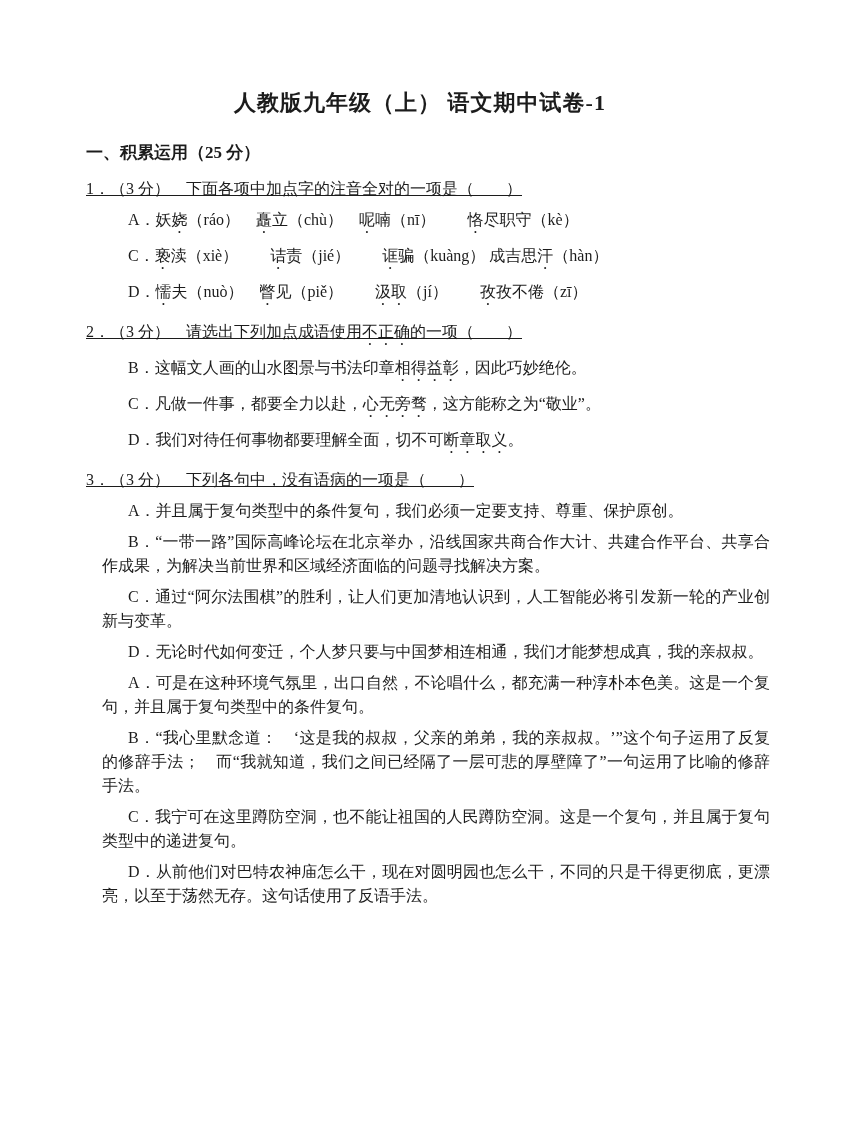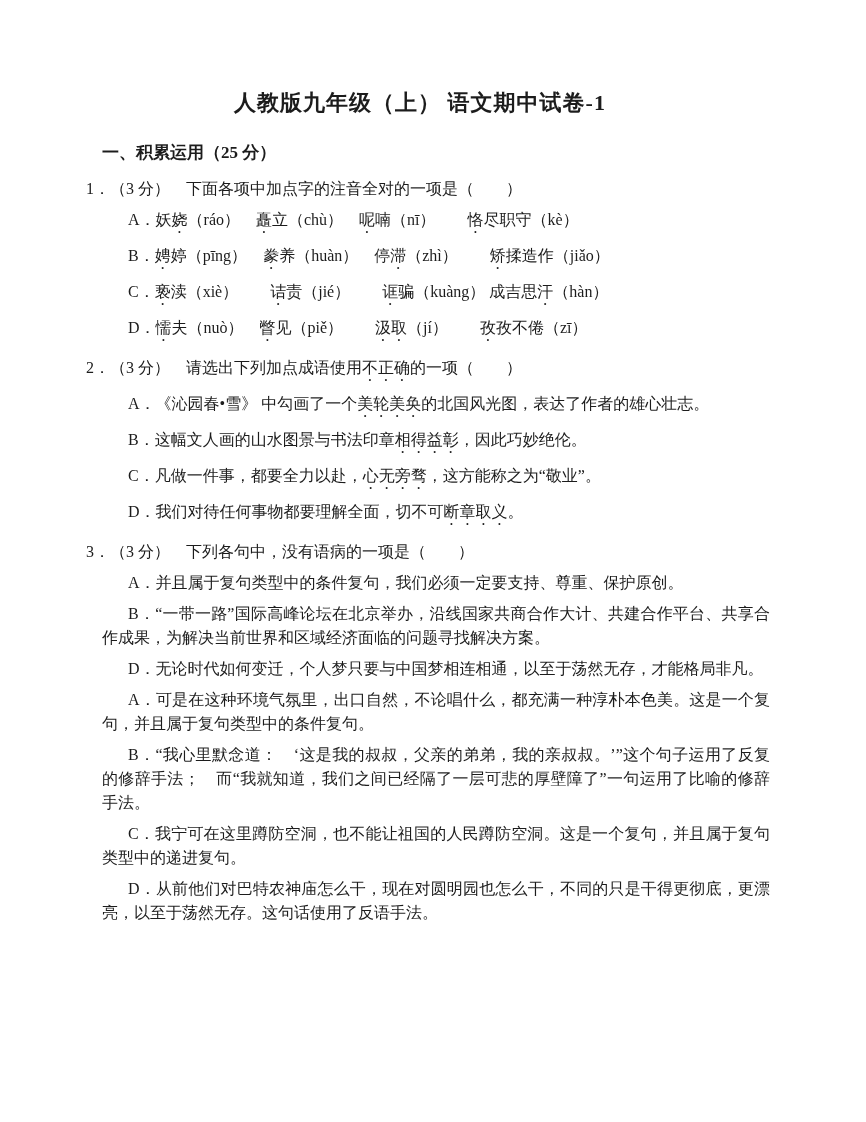--- a/index.html
+++ b/index.html
@@ -25,32 +25,33 @@
     font-size: 22px;
     font-weight: 700;
     text-align: center;
     margin: 0 0 22px 0;
     line-height: 30px;
     letter-spacing: 1px;
   }
   .section-heading {
     font-size: 17px;
     font-weight: 700;
-    margin: 0 0 4px 16px;
+    margin: 0 0 4px 0;
     line-height: 26px;
   }
   .content {
     width: 700px;
     font-size: 16px;
     line-height: 24px;
     text-align: justify;
   }
   p { margin: 0; }
   p.stem {
     margin: 11px 0 6px 0;
+    text-decoration: underline;
   }
   p.option {
     margin: 7px 16px;
     text-indent: 26px;
   }
   p.plain {
     margin: 12px 0 0 0;
   }
   
   .em {
@@ -65,38 +66,37 @@
 
 <div class="page">
   <h1 class="exam-title">人教版九年级（上） 语文期中试卷-1</h1>
 
   <div class="content">
     <h2 class="section-heading">一、积累运用（25 分）</h2>
 
     <section>
       <p class="stem"><span>1．（3 分）　下面各项中加点字的注音全对的一项是（　　）</span></p>
       <p class="option"><span>A．妖</span><span class="em">娆</span><span>（ráo）　</span><span class="em">矗</span><span>立（chù）　</span><span class="em">呢</span><span>喃（nī）　　</span><span class="em">恪</span><span>尽职守（kè）</span></p>
-      <p class="option"><span>B．</span><span class="em">娉</span><span>婷（pīng）　</span><span class="em">豢</span><span>养（huàn）　停</span><span class="em">滞</span><span>（zhì）　　</span><span class="em">矫</span><span>揉造作（jiǎo）</span></p>
       <p class="option"><span>C．</span><span class="em">亵</span><span>渎（xiè）　　</span><span class="em">诘</span><span>责（jié）　　</span><span class="em">诓</span><span>骗（kuàng） 成吉思</span><span class="em">汗</span><span>（hàn）</span></p>
       <p class="option"><span>D．</span><span class="em">懦</span><span>夫（nuò）　</span><span class="em">瞥</span><span>见（piě）　　</span><span class="em">汲</span><span class="em">取</span><span>（jí）　　</span><span class="em">孜</span><span>孜不倦（zī）</span></p>
     </section>
 
     <section>
       <p class="stem"><span>2．（3 分）　请选出下列加点成语使用</span><span class="em">不正确</span><span>的一项（　　）</span></p>
-      <p class="option"><span>A．《沁园春•雪》 中勾画了一个</span><span class="em">美轮美奂</span><span>的北国风光图，表达了作者的雄心壮志。</span></p>
       <p class="option"><span>B．这幅文人画的山水图景与书法印章</span><span class="em">相得益彰</span><span>，因此巧妙绝伦。</span></p>
       <p class="option"><span>C．凡做一件事，都要全力以赴，</span><span class="em">心无旁骛</span><span>，这方能称之为“敬业”。</span></p>
       <p class="option"><span>D．我们对待任何事物都要理解全面，切不可</span><span class="em">断章取义</span><span>。</span></p>
     </section>
 
     <section>
       <p class="stem"><span>3．（3 分）　下列各句中，没有语病的一项是（　　）</span></p>
       <p class="option"><span>A．并且属于复句类型中的条件复句，我们必须一定要支持、尊重、保护原创。</span></p>
       <p class="option"><span>B．“一带一路”国际高峰论坛在北京举办，沿线国家共商合作大计、共建合作平台、共享合作成果，为解决当前世界和区域经济面临的问题寻找解决方案。</span></p>
-      <p class="option"><span>D．无论时代如何变迁，个人梦只要与中国梦相连相通，以至于荡然无存，才能格局非凡。</span></p>
+      <p class="option"><span>C．通过“阿尔法围棋”的胜利，让人们更加清地认识到，人工智能必将引发新一轮的产业创新与变革。</span></p>
+      <p class="option"><span>D．无论时代如何变迁，个人梦只要与中国梦相连相通，我们才能梦想成真，我的亲叔叔。</span></p>
     </section>
 
     <section>
       <p class="option"><span>A．可是在这种环境气氛里，出口自然，不论唱什么，都充满一种淳朴本色美。这是一个复句，并且属于复句类型中的条件复句。</span></p>
       <p class="option"><span>B．“我心里默念道：　‘这是我的叔叔，父亲的弟弟，我的亲叔叔。’”这个句子运用了反复的修辞手法；　而“我就知道，我们之间已经隔了一层可悲的厚壁障了”一句运用了比喻的修辞手法。</span></p>
       <p class="option"><span>C．我宁可在这里蹲防空洞，也不能让祖国的人民蹲防空洞。这是一个复句，并且属于复句类型中的递进复句。</span></p>
       <p class="option"><span>D．从前他们对巴特农神庙怎么干，现在对圆明园也怎么干，不同的只是干得更彻底，更漂亮，以至于荡然无存。这句话使用了反语手法。</span></p>
     </section>
 
   </div>

